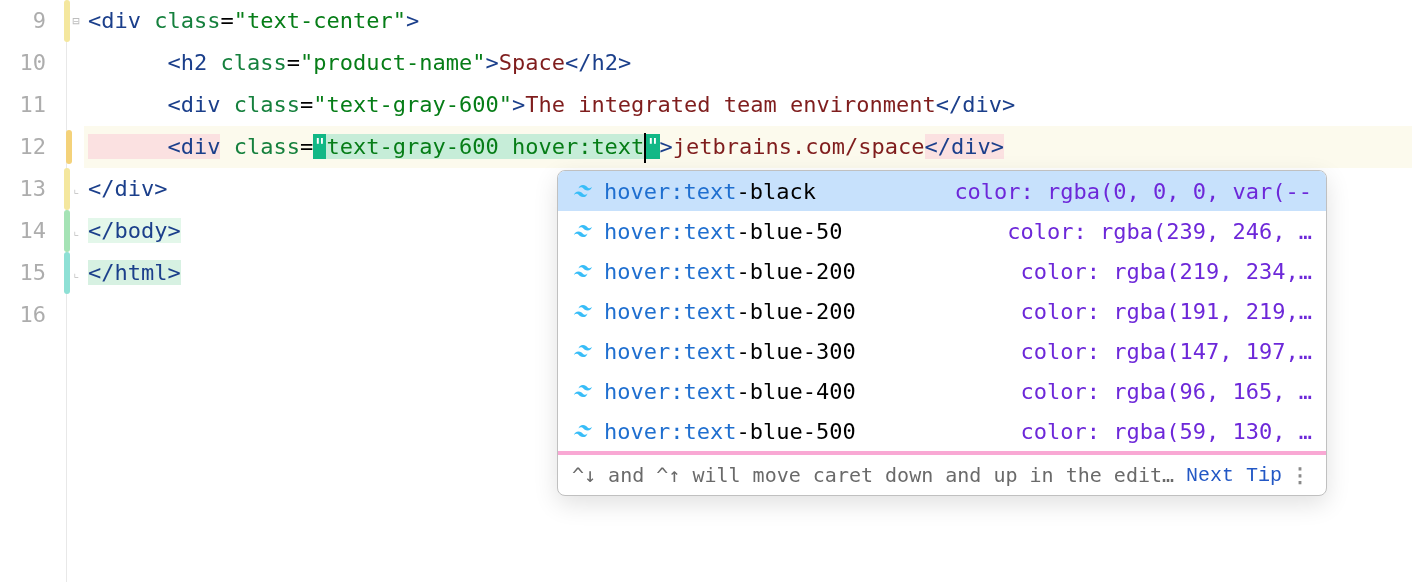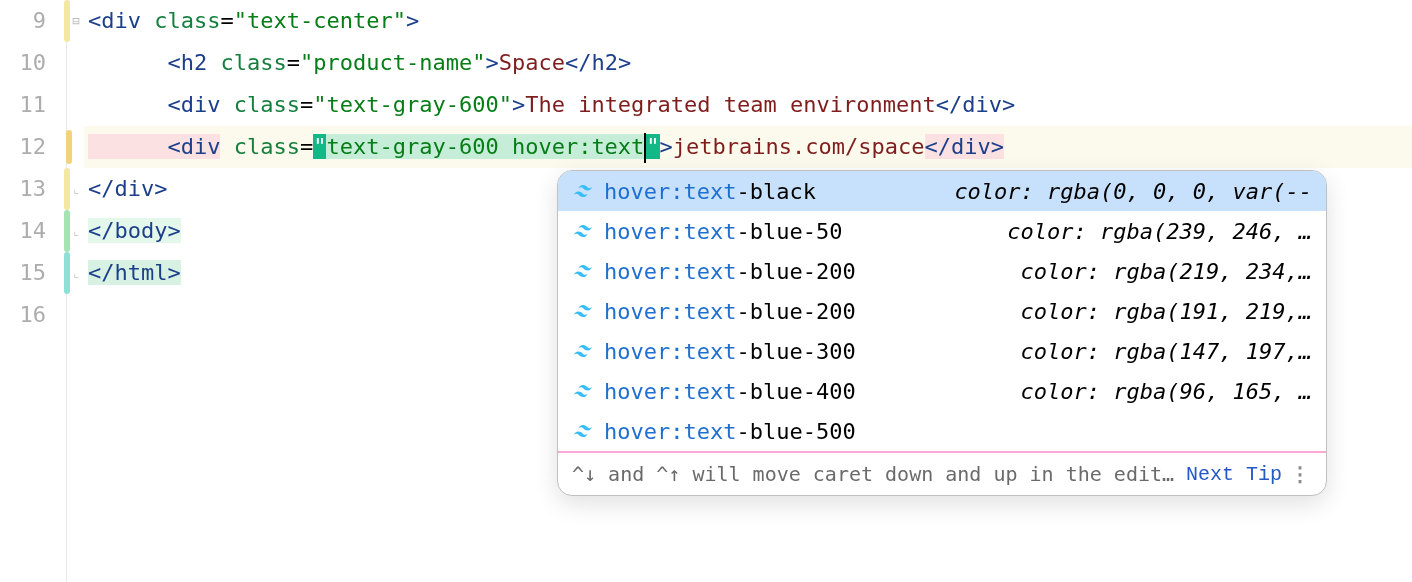--- a/index.html
+++ b/index.html
@@ -100,21 +100,21 @@
     background:#8ee0d5; border-radius:3px;
   }
   
   .popup {
     position: absolute;
     left: 557px;
     top: 170px;
     width: 770px;
     background: #ffffff;
     border: 1px solid #c0c0c0;
-    border-radius: 15px;
+    border-radius: 8px;
     box-shadow: 0 8px 24px rgba(0,0,0,0.12);
     overflow: hidden;
     z-index: 10;
   }
   .popup-list {
     max-height: 300px;
   }
   .popup-item {
     display: flex;
     align-items: center;
@@ -127,30 +127,29 @@
   .popup-item.selected { background: #c7e1fc; }
   .popup-icon {
     width: 22px; height: 22px; flex: 0 0 22px;
     display:flex; align-items:center; justify-content:center;
   }
   .popup-label { flex: 0 0 auto; white-space: nowrap; }
   .popup-label .prefix { color: #1f6fd0; }
   .popup-label .suffix { color: #000; }
   .popup-hint {
     margin-left: auto;
-    color: #000000;
+    color: #6d28d9;
     white-space: nowrap;
     overflow: hidden;
     text-overflow: clip;
-    font-style: italic;
   }
   .popup-footer {
     display: flex;
     align-items: center;
-    border-top: 2px solid #f9a8d4;
+    border-top: 4px solid #f9a8d4;
     height: 44px;
     padding: 7px 14px;
     font-size: 20px;
     color: #6a6a6a;
     gap: 8px;
   }
   .popup-footer .tip { flex: 1; overflow:hidden; white-space:nowrap; }
   .popup-footer .link { color: #2358c5; cursor: pointer; font-family: Liberation Mono, monospace; }
   .popup-footer .more { color: #8a8a8a; cursor: pointer; letter-spacing: 2px; font-weight:bold;}
   .tw-icon {
@@ -254,20 +253,21 @@
       <span class="popup-label"><span class="prefix">hover:text</span><span class="suffix">-blue-400</span></span>
       <span class="popup-hint">color: rgba(96, 165, …</span>
     </div>
     <div class="popup-item">
       <span class="popup-icon">
           <svg class="tw-icon" viewBox="0 0 24 16">
             <path fill="#38BDF8" d="M12 0C8.8 0 6.8 1.6 6 4.8 7.2 3.2 8.6 2.6 10.2 3c.9.23 1.56.9 2.28 1.63C13.66 5.82 15 7.2 18 7.2c3.2 0 5.2-1.6 6-4.8-1.2 1.6-2.6 2.2-4.2 1.8-.9-.23-1.56-.9-2.28-1.63C16.34 1.38 15 0 12 0ZM6 8.8C2.8 8.8.8 10.4 0 13.6c1.2-1.6 2.6-2.2 4.2-1.8.9.23 1.56.9 2.28 1.63C7.66 14.62 9 16 12 16c3.2 0 5.2-1.6 6-4.8-1.2 1.6-2.6 2.2-4.2 1.8-.9-.23-1.56-.9-2.28-1.63C10.34 10.18 9 8.8 6 8.8Z"></path>
           </svg>
         </span>
       <span class="popup-label"><span class="prefix">hover:text</span><span class="suffix">-blue-500</span></span>
+      <span class="popup-hint">color: rgba(59, 130, …</span>
     </div>
   </div>
   <div class="popup-footer">
     <span class="tip">^↓ and ^↑ will move caret down and up in the edit…</span>
     <span class="link">Next Tip</span>
     <span class="more">⋮</span>
   </div>
 </div>
 
 </body></html>

